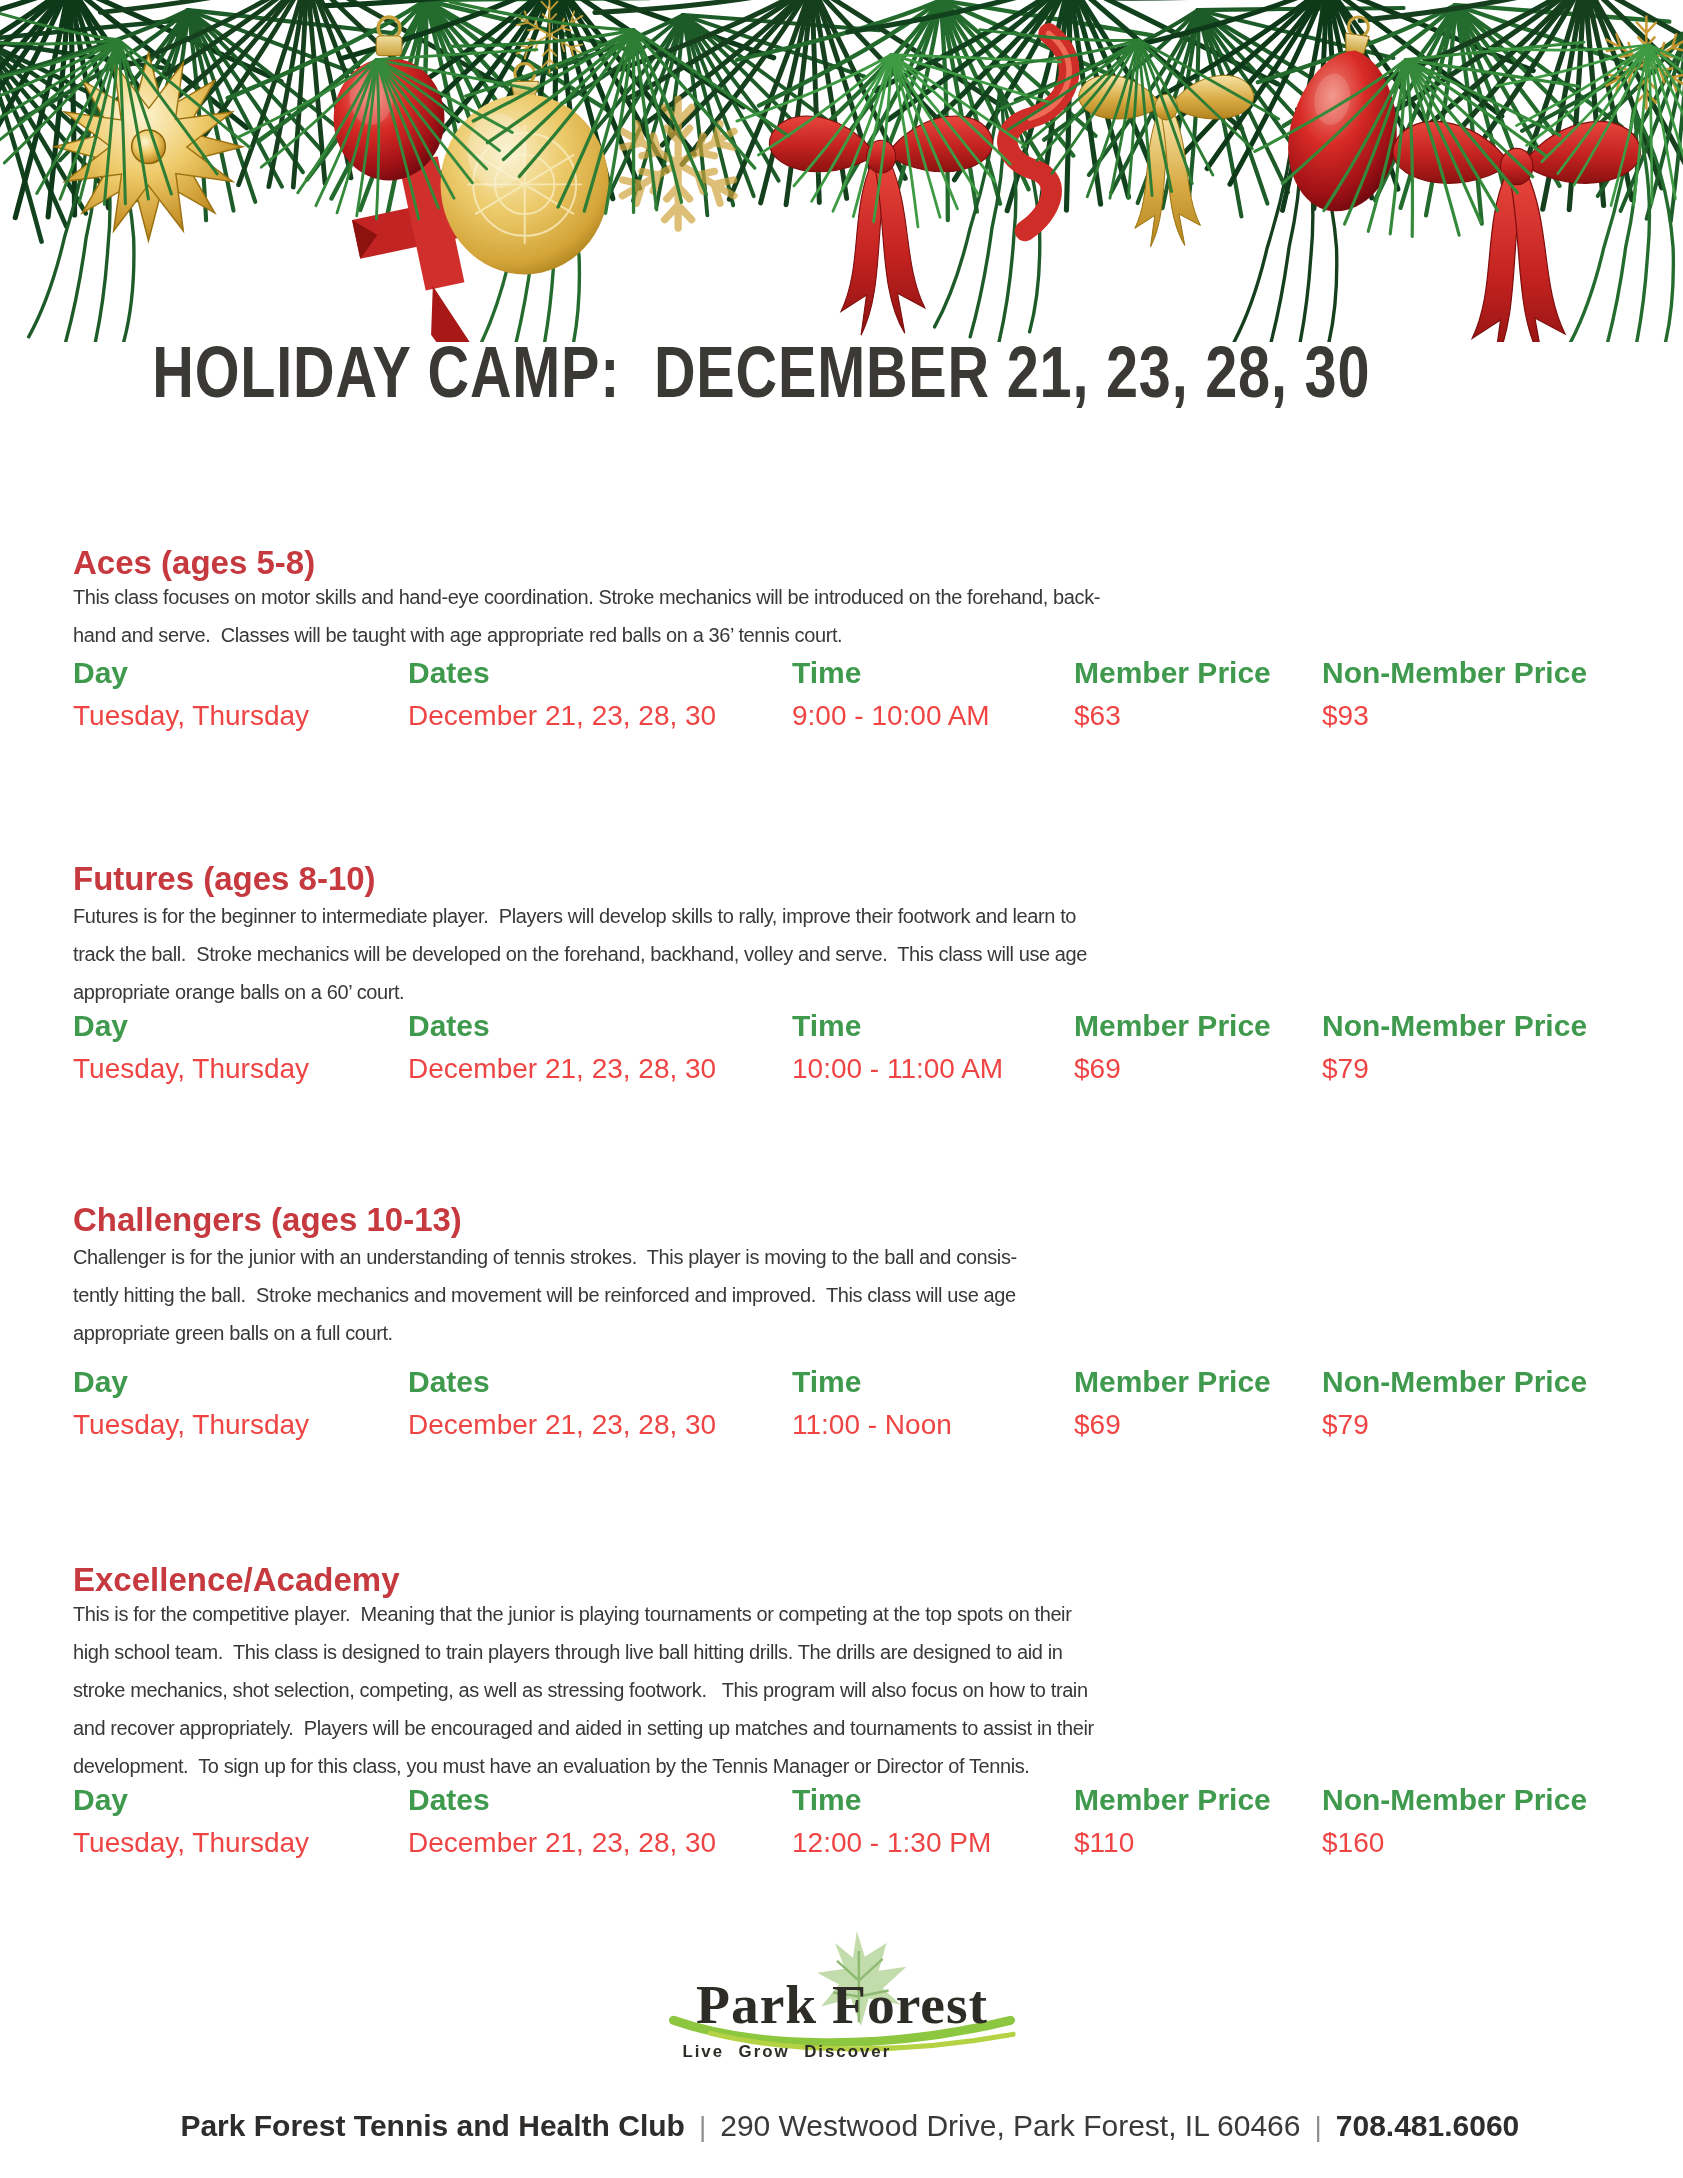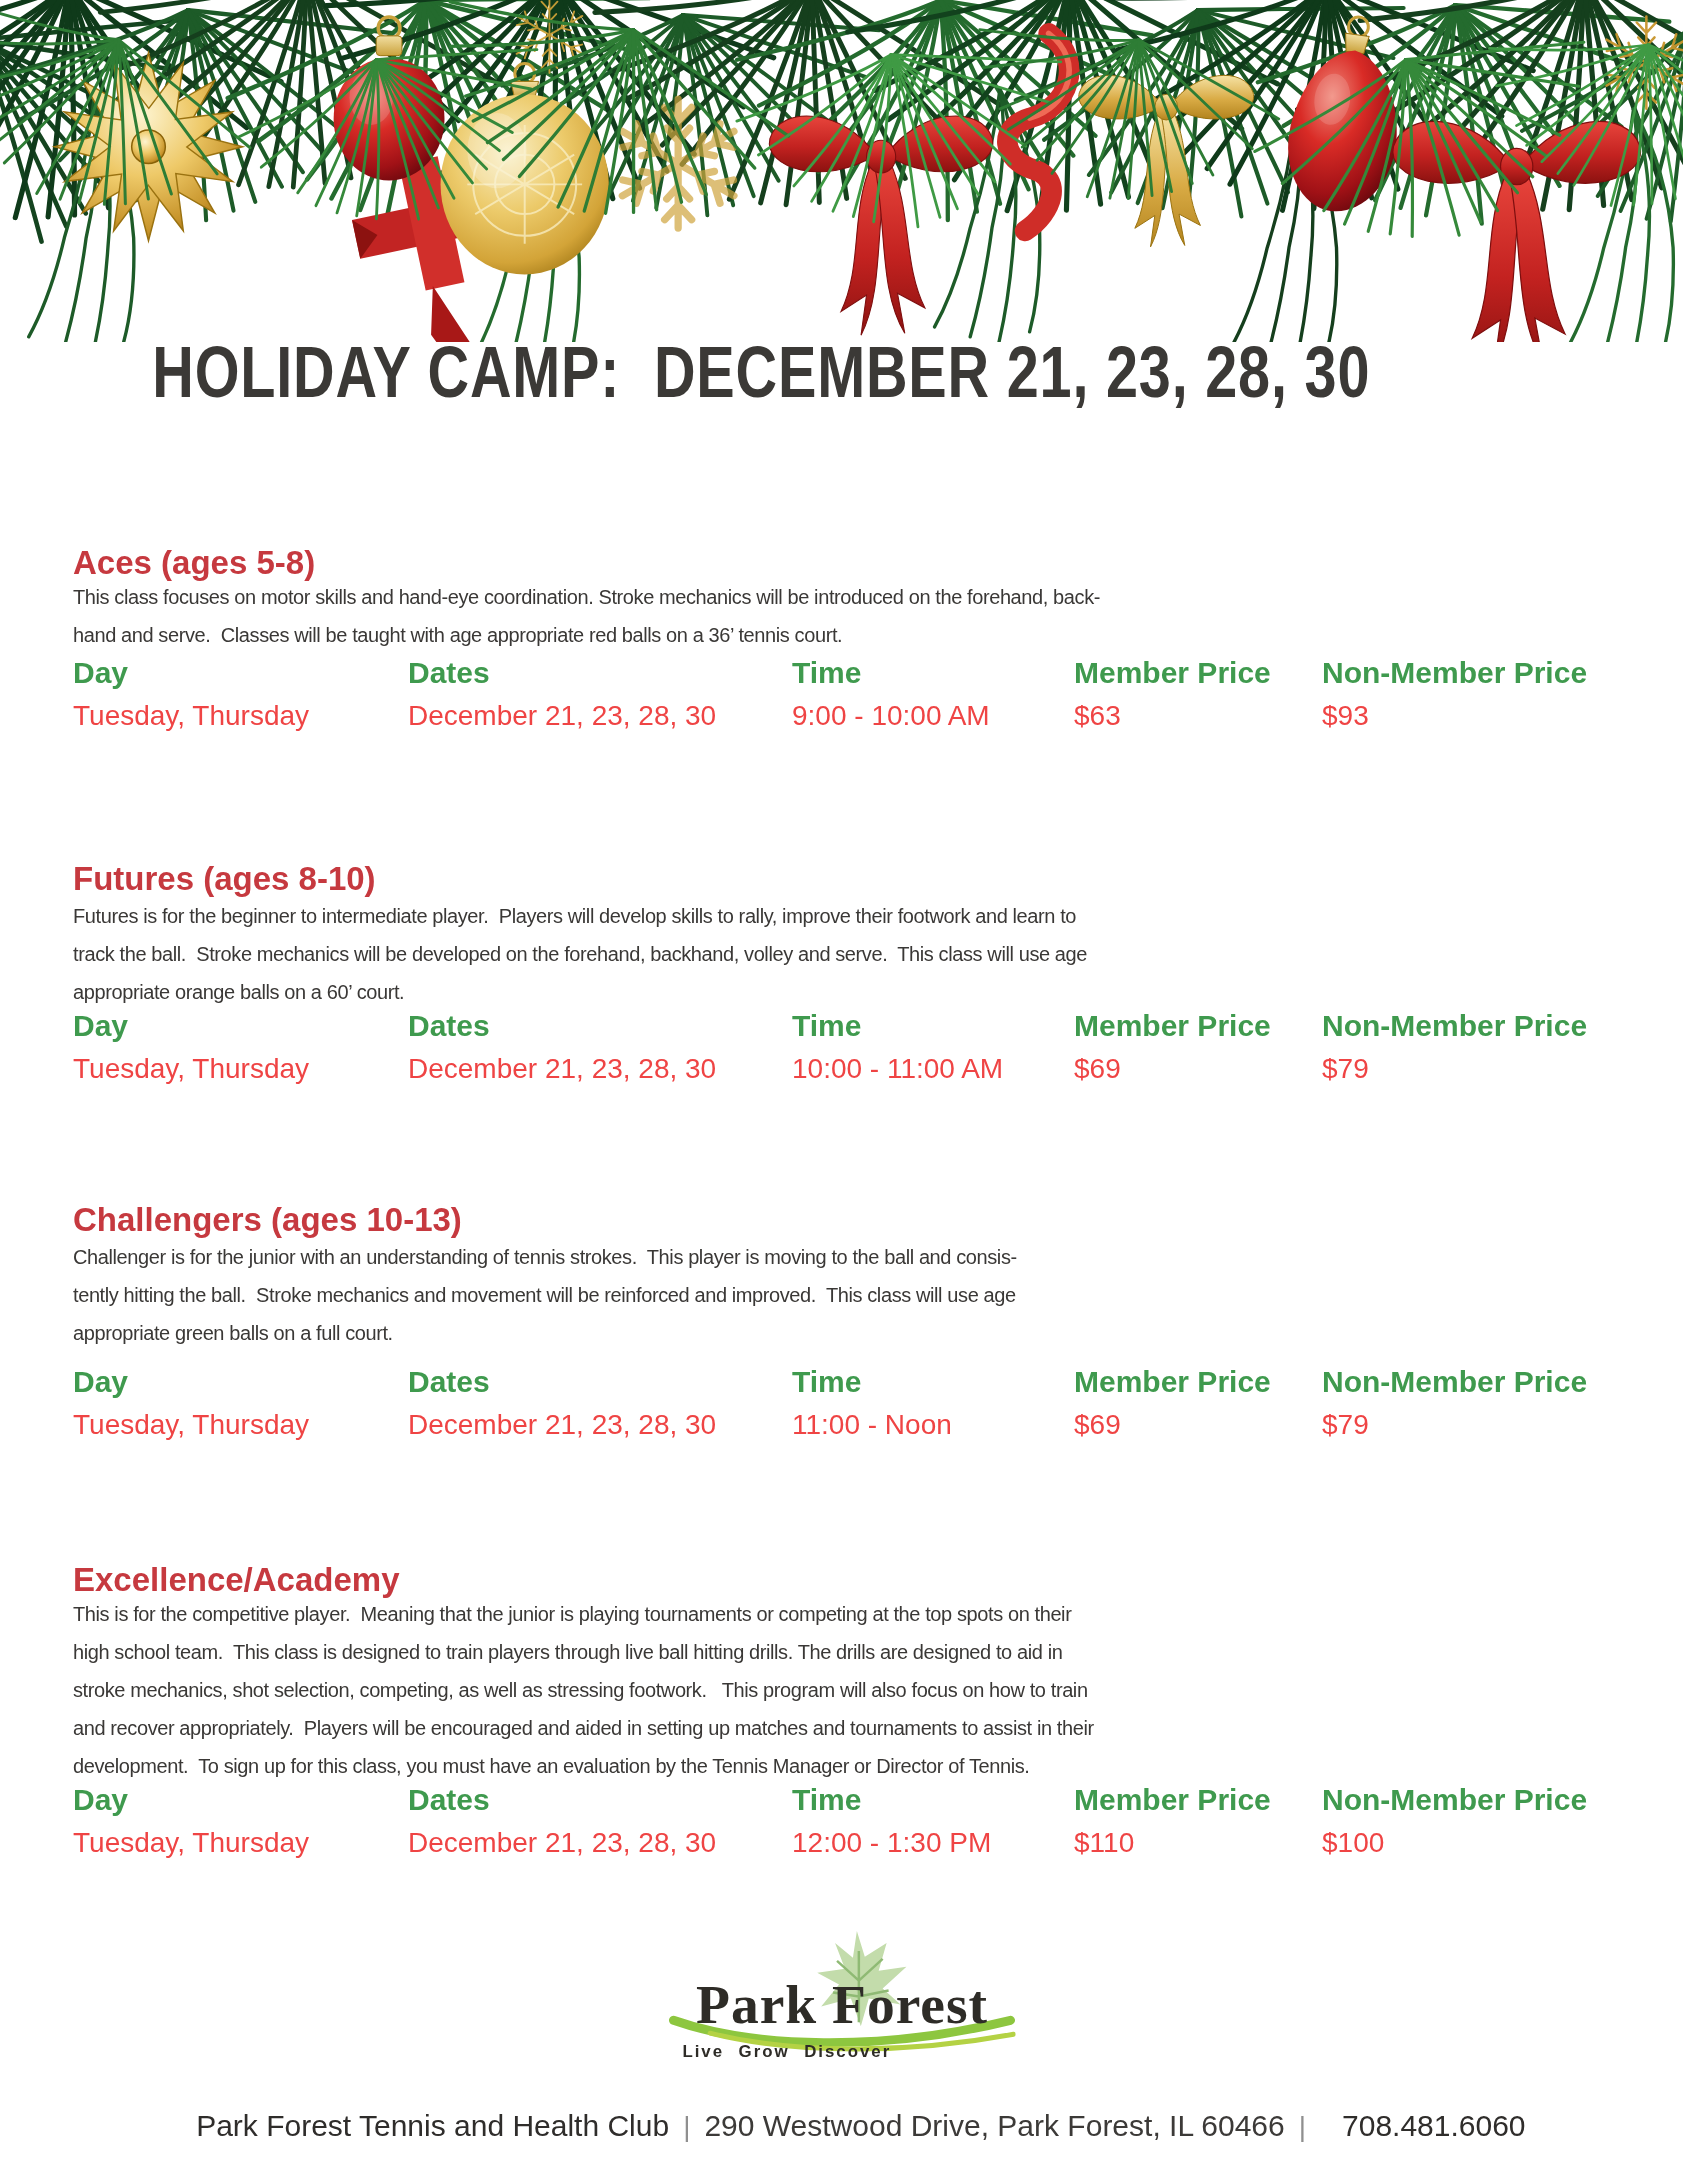--- a/index.html
+++ b/index.html
@@ -33,21 +33,21 @@
   .sched .hrow{color:#3f9a4e;font-weight:bold;font-size:30px;line-height:32px;}
   .sched .vrow{color:#ef4444;font-size:28px;line-height:30px;margin-top:12px;}
   .sched span{white-space:pre;}
   
   #logo{position:absolute;top:1929px;left:50%;transform:translateX(-50%);}
   
   #footer{
     position:absolute;top:2075px;left:0;width:1683px;text-align:center;
     font-size:30px;color:#3c3a38;white-space:pre;
   }
-  #footer .club,#footer .phone{font-weight:normal;color:#2f2d2b;margin-left:22px;}
+  #footer .club,#footer .phone{font-weight:bold;color:#2f2d2b;}
   #footer .pipe{color:#8f8f8f;font-weight:normal;padding:0 14px;font-size:28px;}
 </style>
 </head>
 <body>
 
 <svg id="banner" width="1683" height="342" viewBox="0 0 1700 345" aria-hidden="true">
   <defs>
     <radialGradient id="goldStarG" cx="40%" cy="35%" r="75%">
       <stop offset="0%" stop-color="#fdf4d0"></stop>
         <stop offset="45%" stop-color="#eec968"></stop>
@@ -296,21 +296,21 @@
     <span>Dates</span>
     <span>Time</span>
     <span>Member Price</span>
     <span>Non-Member Price</span>
   </div>
   <div class="row vrow">
     <span>Tuesday, Thursday</span>
     <span>December 21, 23, 28, 30</span>
     <span>12:00 - 1:30 PM</span>
     <span>$110</span>
-    <span>$100</span>
+    <span>$160</span>
   </div>
 </div>
 
 <div id="logo">
   <svg width="347" height="139" viewBox="0 0 350 140" aria-hidden="true">
     <g transform="translate(152,2)">
       <path d="M38 0 L46 26 L68 12 L60 40 L88 36 L64 58 L82 74 L50 68 L42 96 L32 68 L2 76 L20 54 L-2 42 L26 38 L16 12 L34 27 Z" fill="#c3dcab"></path>
       <path d="M40 92 L40 20 M40 50 L18 30 M40 50 L64 28 M40 66 L14 62 M40 66 L70 60" stroke="#8fba74" stroke-width="2.5" fill="none"></path>
     </g>
     <g fill="none" stroke-linecap="round">

